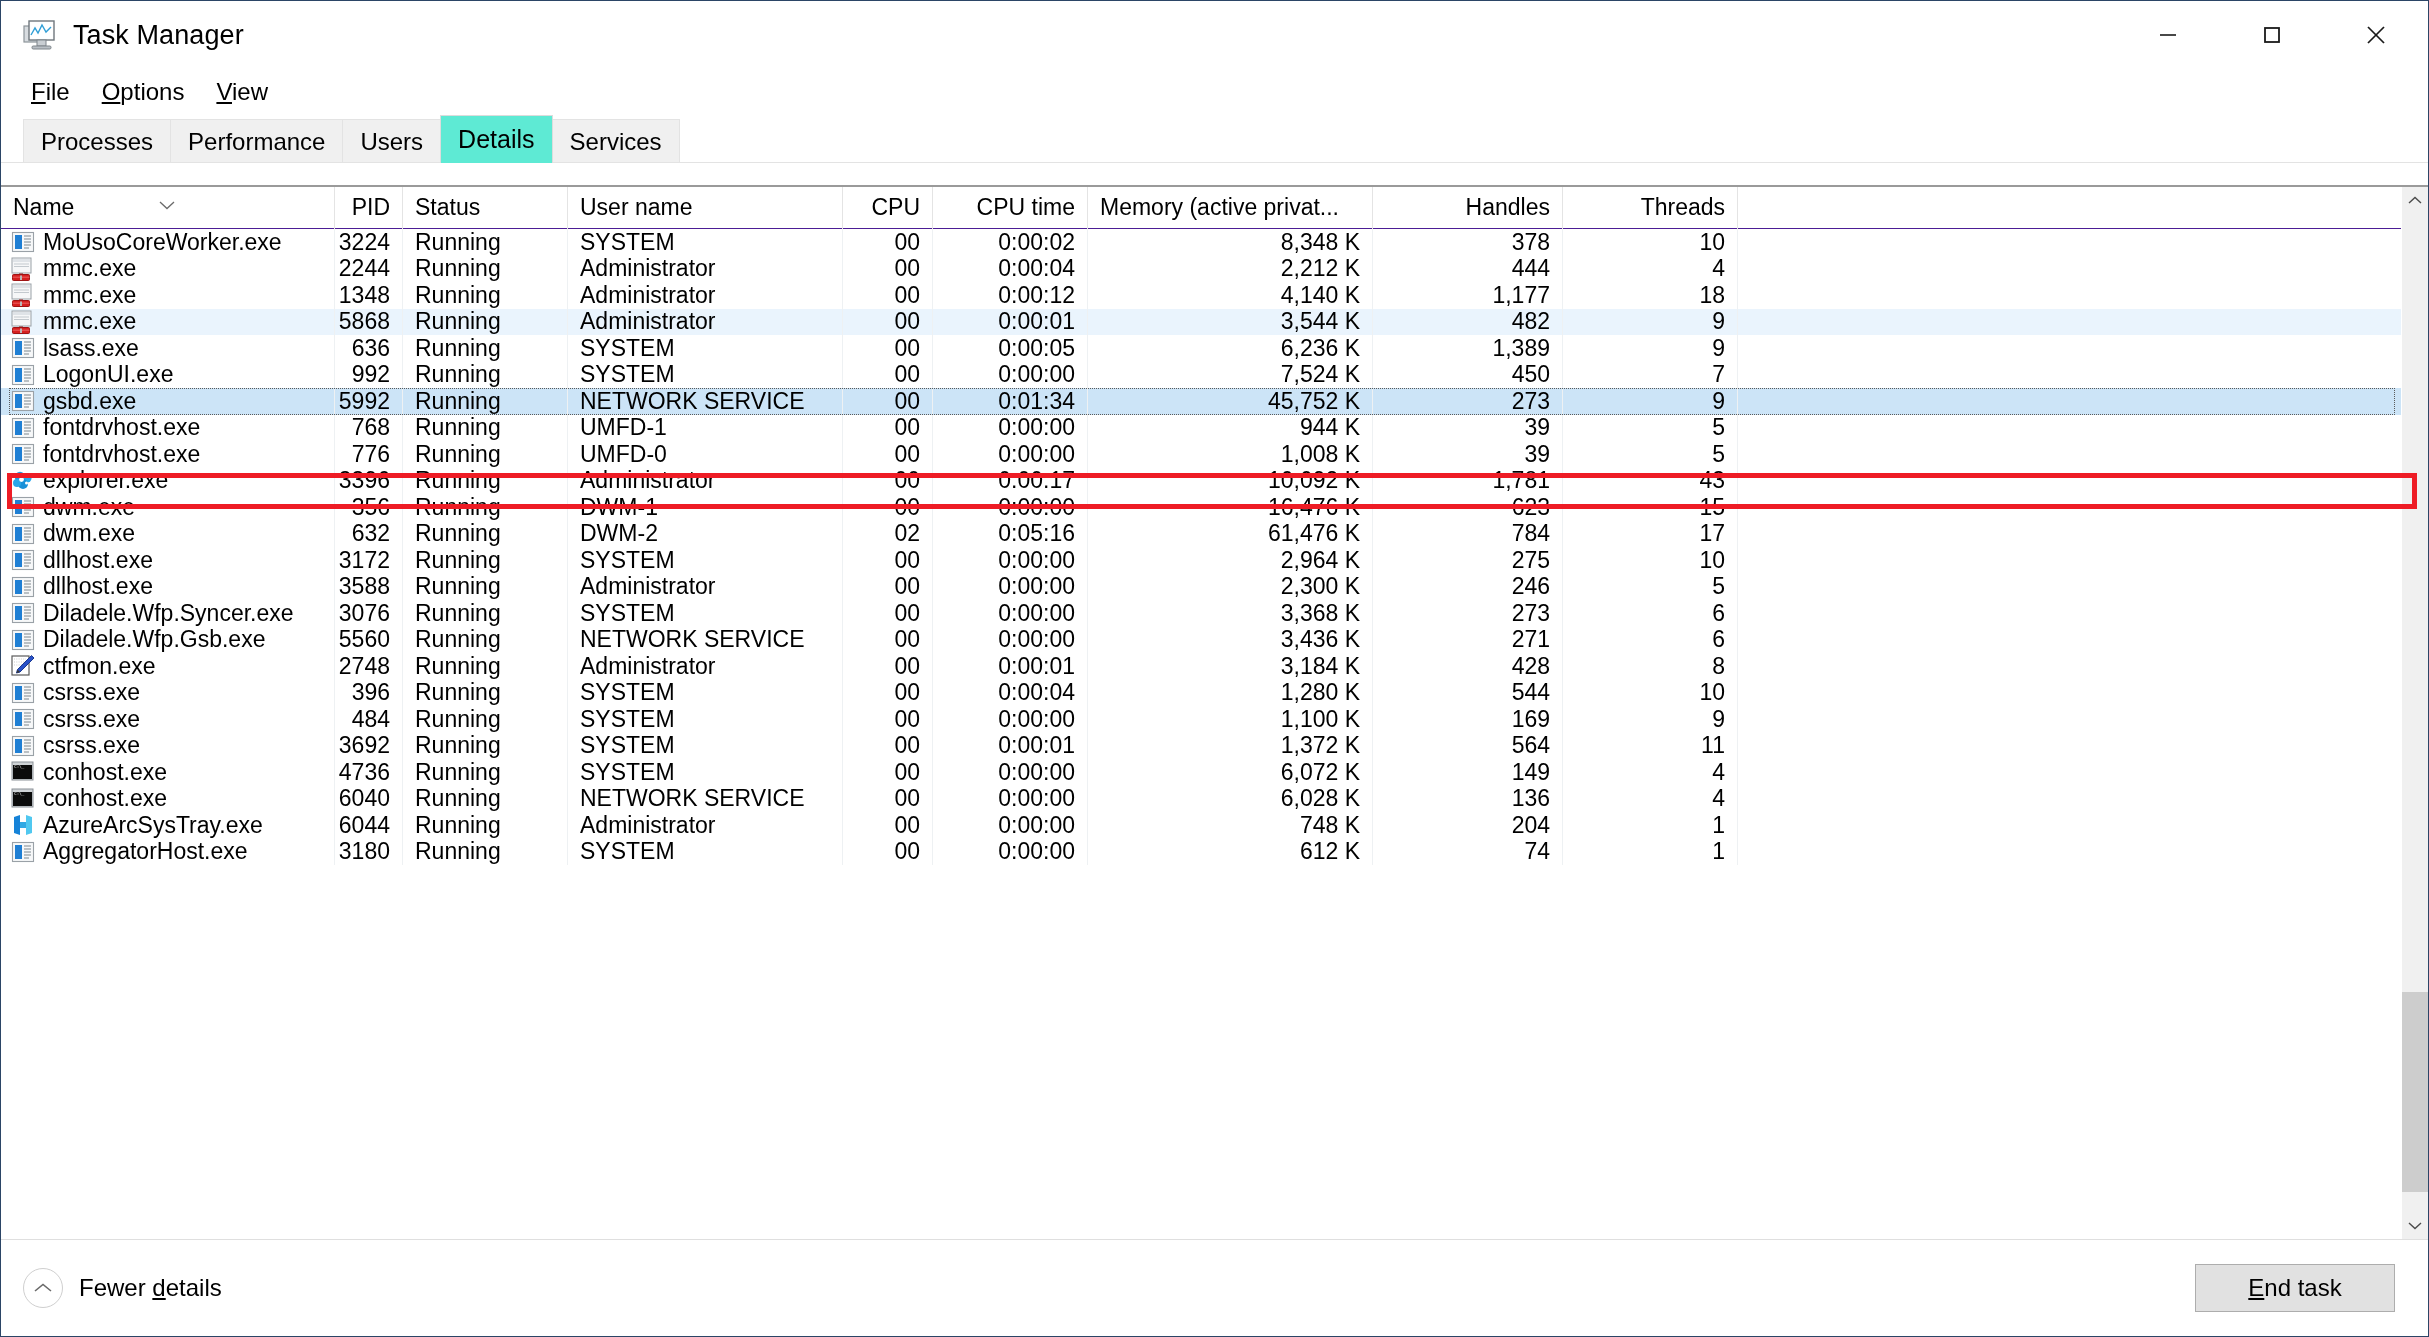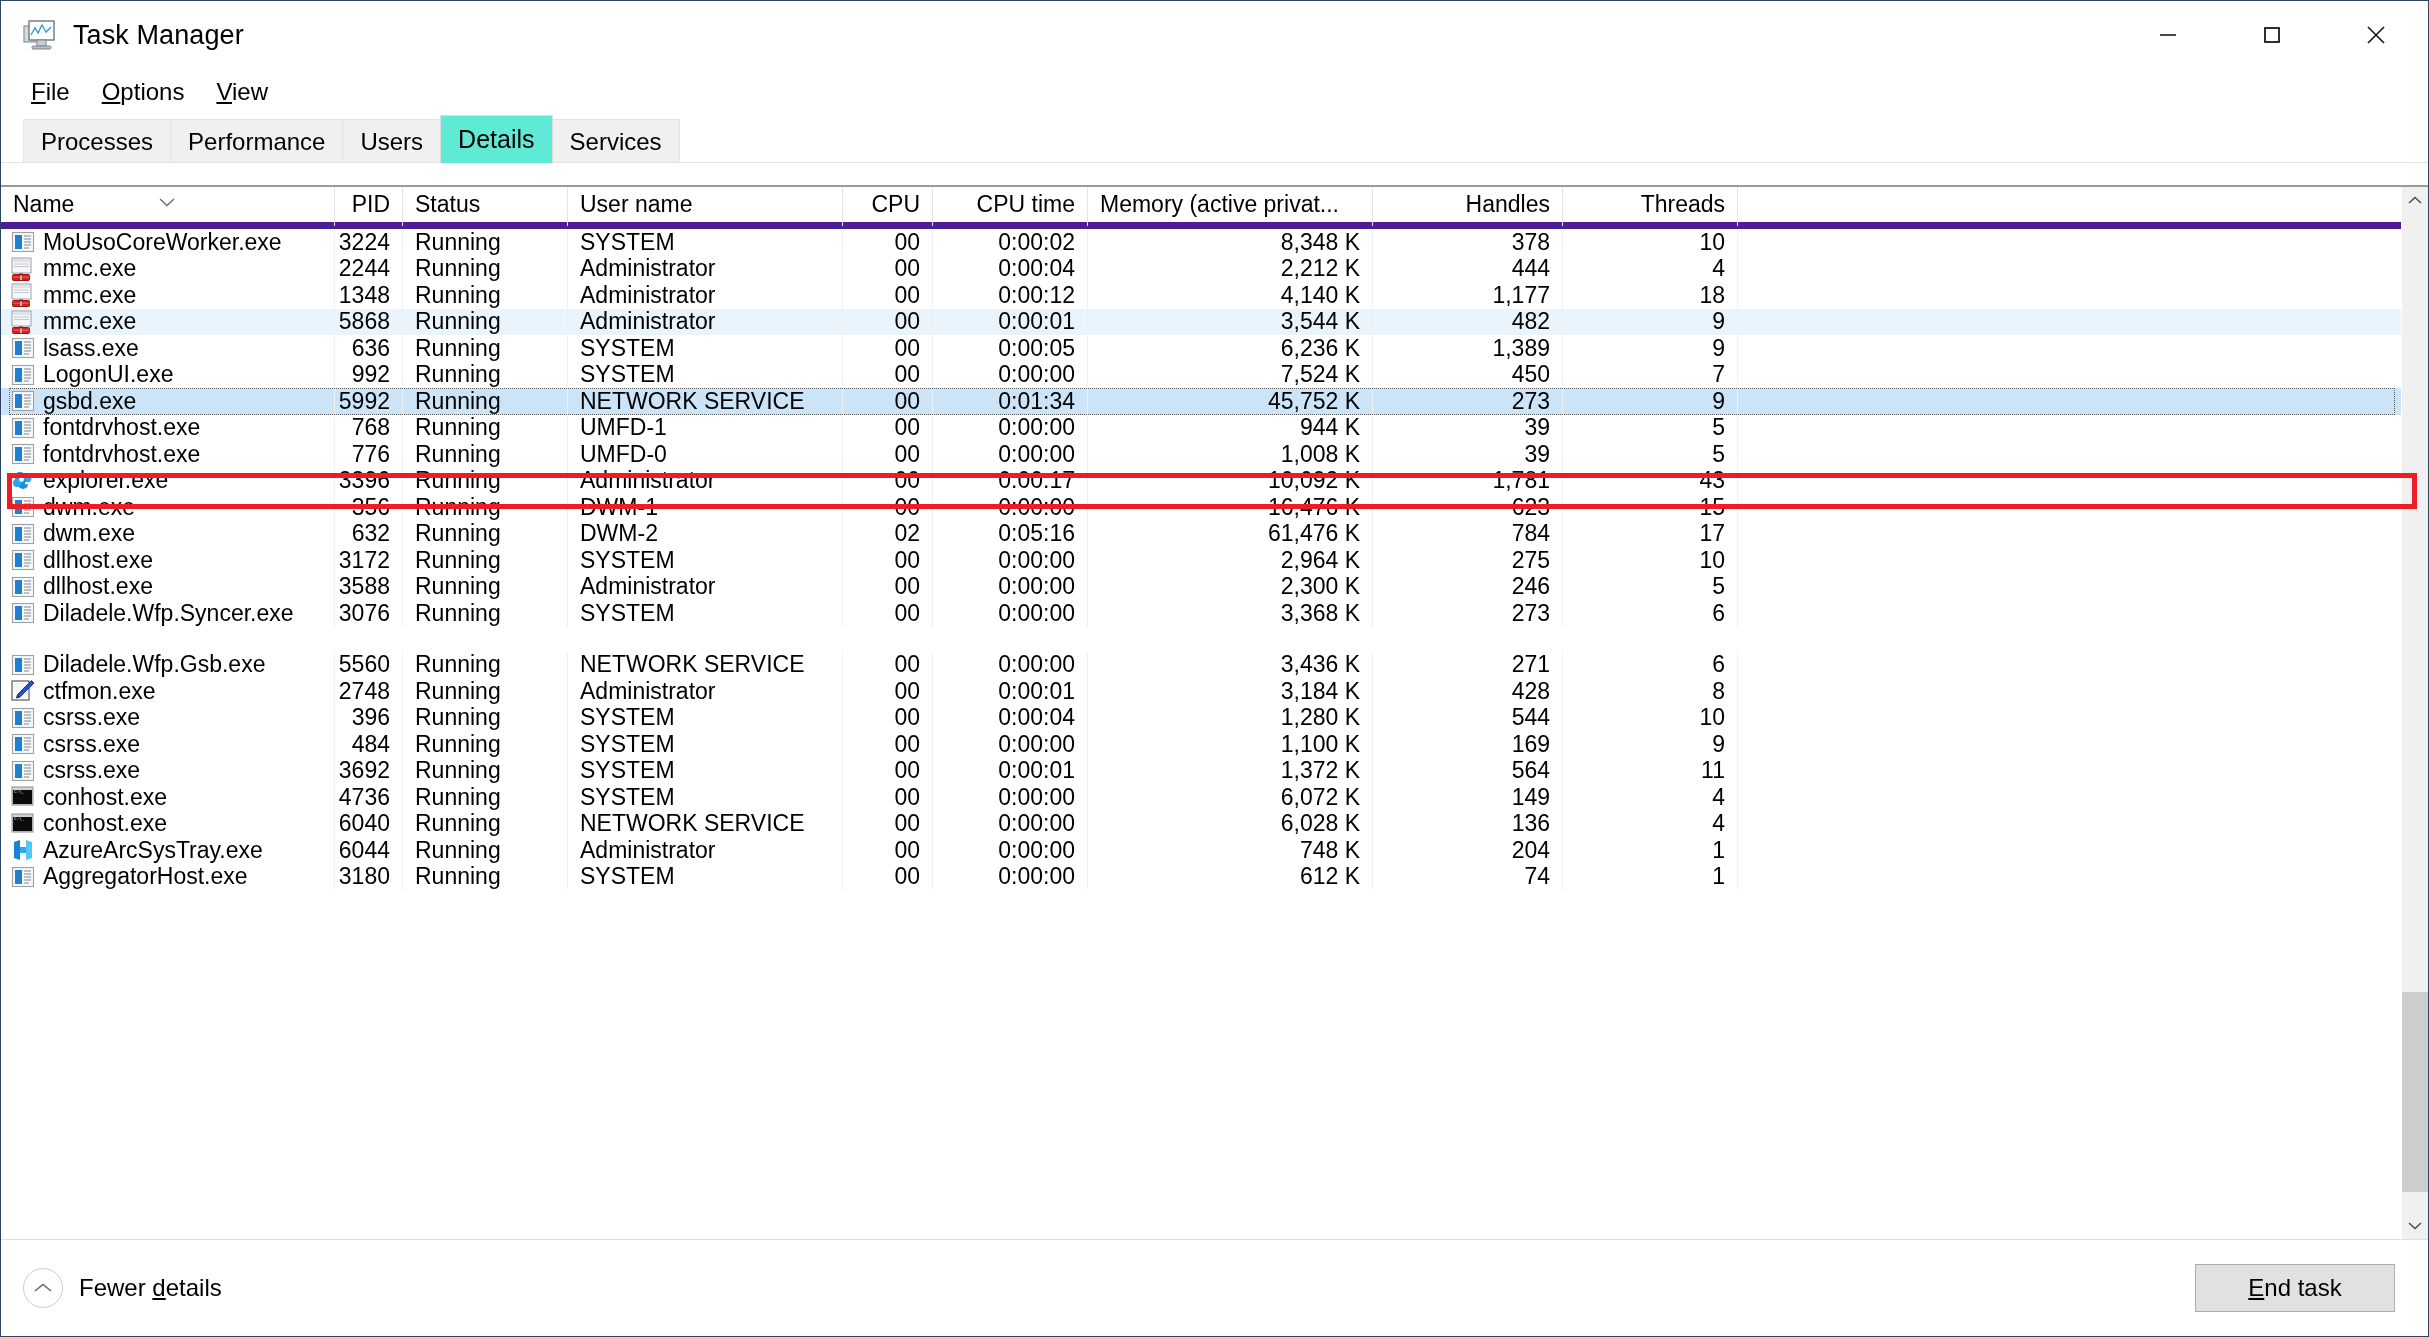--- a/index.html
+++ b/index.html
@@ -107,21 +107,21 @@
   .table-area {
     flex: 1 1 auto;
     display: flex; flex-direction: column;
     min-width: 0;
     overflow: hidden;
   }
   .header-row {
     height: 42px; flex: 0 0 42px;
     display: flex; align-items: center;
     background: #ffffff;
-    border-bottom: 7px solid #4c1d95;
+    border-bottom: 1px solid #4c1d95;
     position: relative;
   }
   .hc {
     font-size: 23px; color: #000;
     height: 42px;
     display: flex; align-items: center;
     padding: 0 12px;
     border-right: 1px solid #e4e4e4;
     white-space: nowrap; overflow: hidden;
     position: relative;
@@ -652,21 +652,21 @@
             <div class="cell c-pid r">3076</div>
             <div class="cell c-status">Running</div>
             <div class="cell c-user">SYSTEM</div>
             <div class="cell c-cpu r">00</div>
             <div class="cell c-cputime r">0:00:00</div>
             <div class="cell c-mem r">3,368 K</div>
             <div class="cell c-handles r">273</div>
             <div class="cell c-threads r">6</div>
             <div class="cell c-pad"></div>
           </div>
-          <div class="row" style="position: relative; margin-top: 25px;">
+          <div class="row" style="position: relative;">
             <div class="cell name c-name">
               <span class="ico"><svg width="24" height="24" viewBox="0 0 24 24">
                   <rect x="1.5" y="2.5" width="21" height="19" fill="#f7f8f9" stroke="#9aa1a7" stroke-width="1.1"></rect>
                   <rect x="4" y="5" width="7" height="14" fill="#1f7fd4"></rect>
                   <line x1="13" y1="6" x2="20" y2="6" stroke="#9aa1a7" stroke-width="1.3"></line>
                   <line x1="13" y1="9" x2="20" y2="9" stroke="#9aa1a7" stroke-width="1.3"></line>
                   <line x1="13" y1="12" x2="20" y2="12" stroke="#9aa1a7" stroke-width="1.3"></line>
                   <line x1="13" y1="15" x2="20" y2="15" stroke="#9aa1a7" stroke-width="1.3"></line>
                   <line x1="13" y1="18" x2="18" y2="18" stroke="#9aa1a7" stroke-width="1.3"></line>
                 </svg></span>

